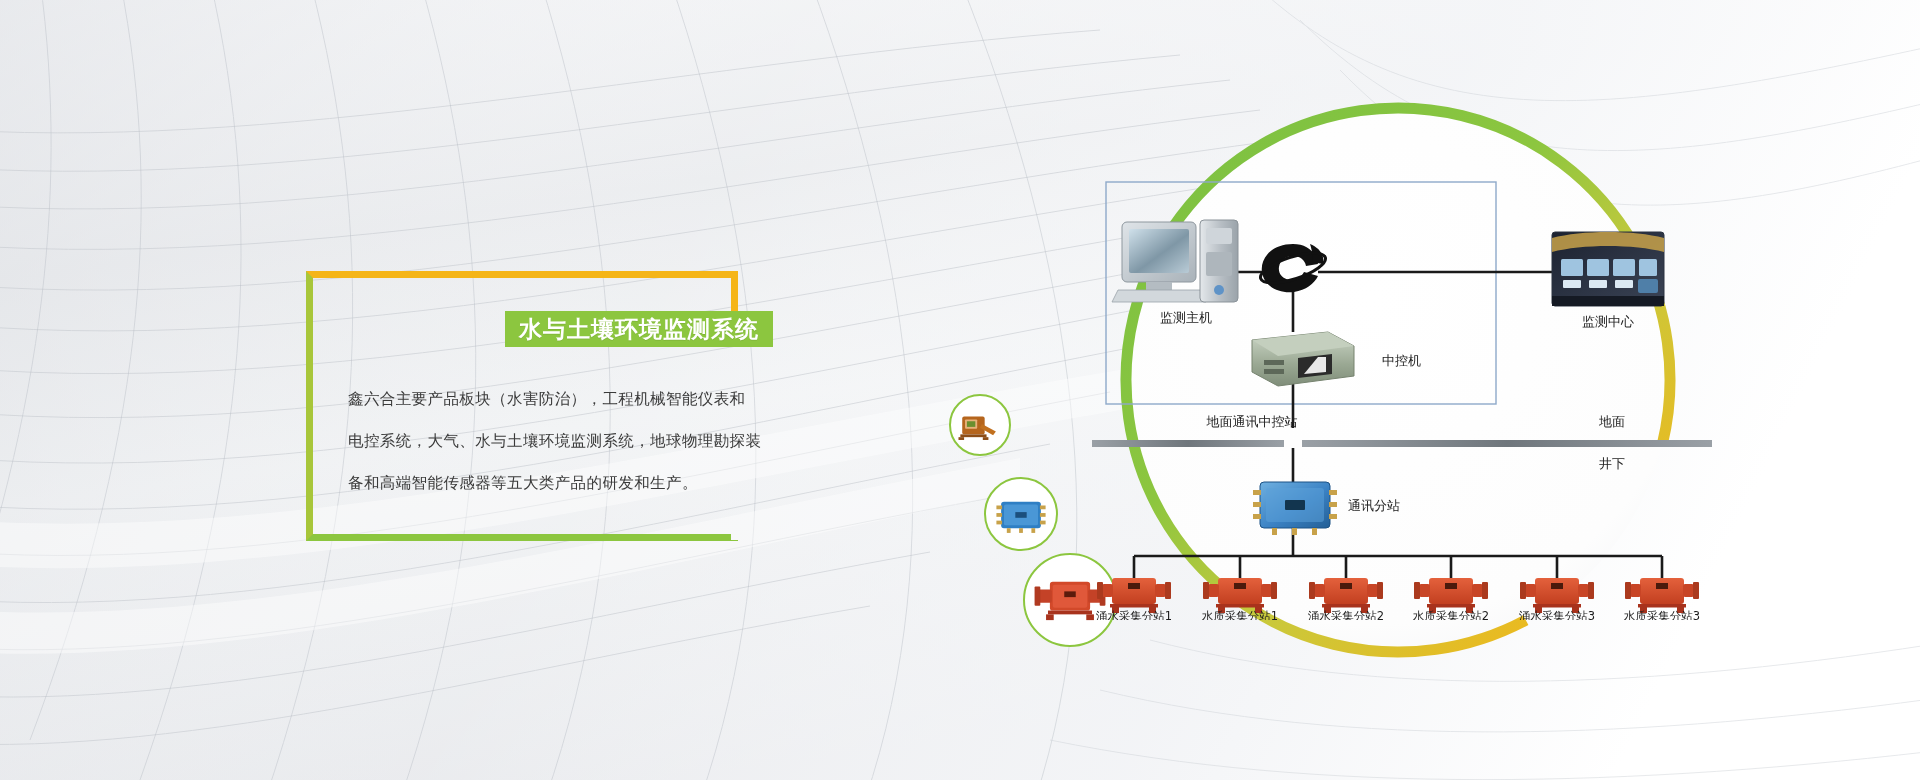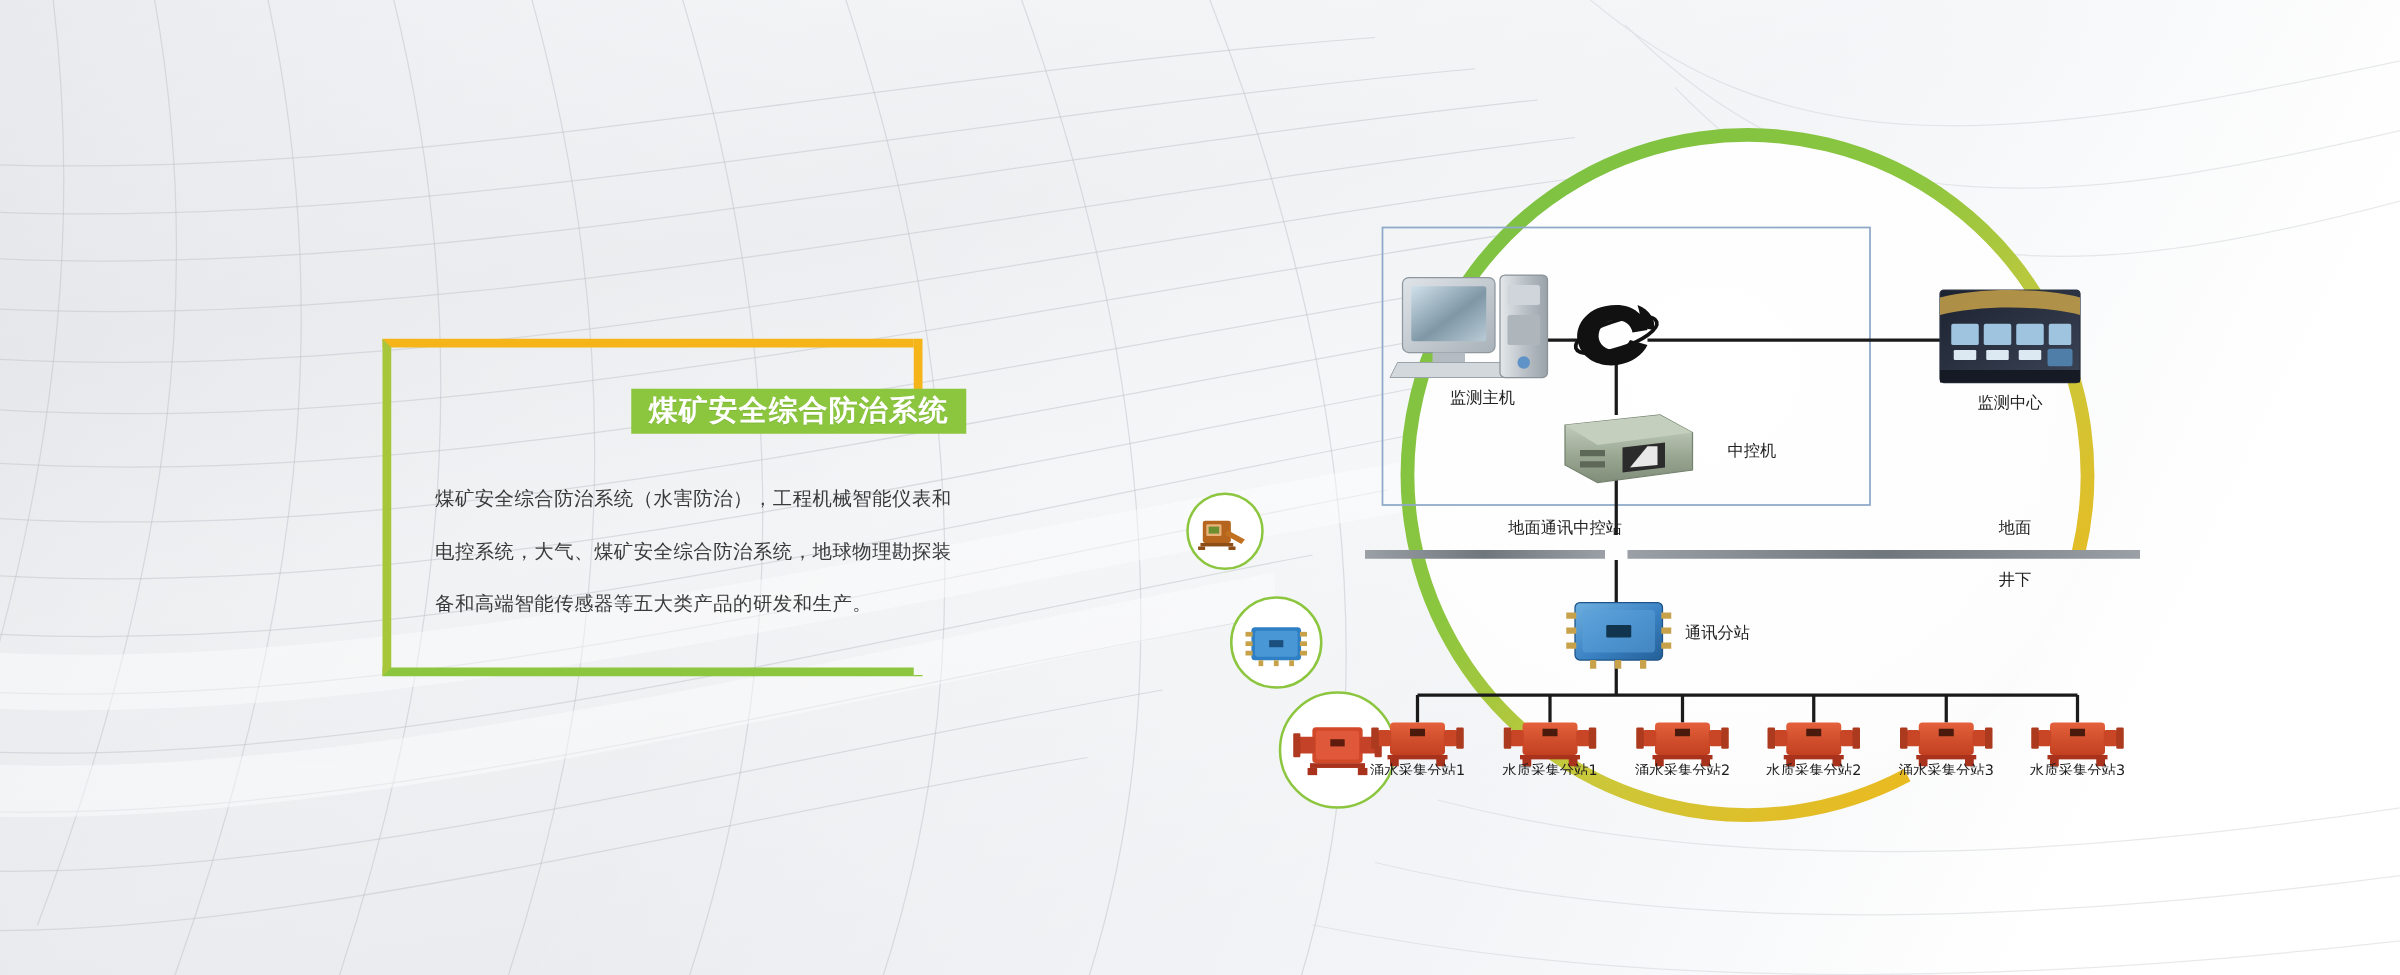--- a/index.html
+++ b/index.html
@@ -144,26 +144,26 @@
   </svg>
 </div>
 
 <div id="left-panel">
 
   <div id="frame">
     <div id="frame-bottom-cap"></div>
   </div>
 
   <div id="title-banner">
-    <span class="t cn">煤矿安全综合防治系统</span>
+    <span class="t cn">水与土壤环境监测系统</span>
   </div>
 
   <div id="body-copy" class="cn">
-    <p>煤矿安全综合防治系统（水害防治），工程机械智能仪表和</p>
-    <p>电控系统，大气、煤矿安全综合防治系统，地球物理勘探装</p>
+    <p>鑫六合主要产品板块（水害防治），工程机械智能仪表和</p>
+    <p>电控系统，大气、水与土壤环境监测系统，地球物理勘探装</p>
     <p>备和高端智能传感器等五大类产品的研发和生产。</p>
   </div>
 </div>
 
 <div id="graphic">
 
   <svg class="ring-svg" viewBox="0 0 1020 780" aria-hidden="true">
     <defs>
       <linearGradient id="ringGrad" x1="0.15" y1="0" x2="0.85" y2="1">
         <stop offset="0%" stop-color="#7cc142"></stop>

